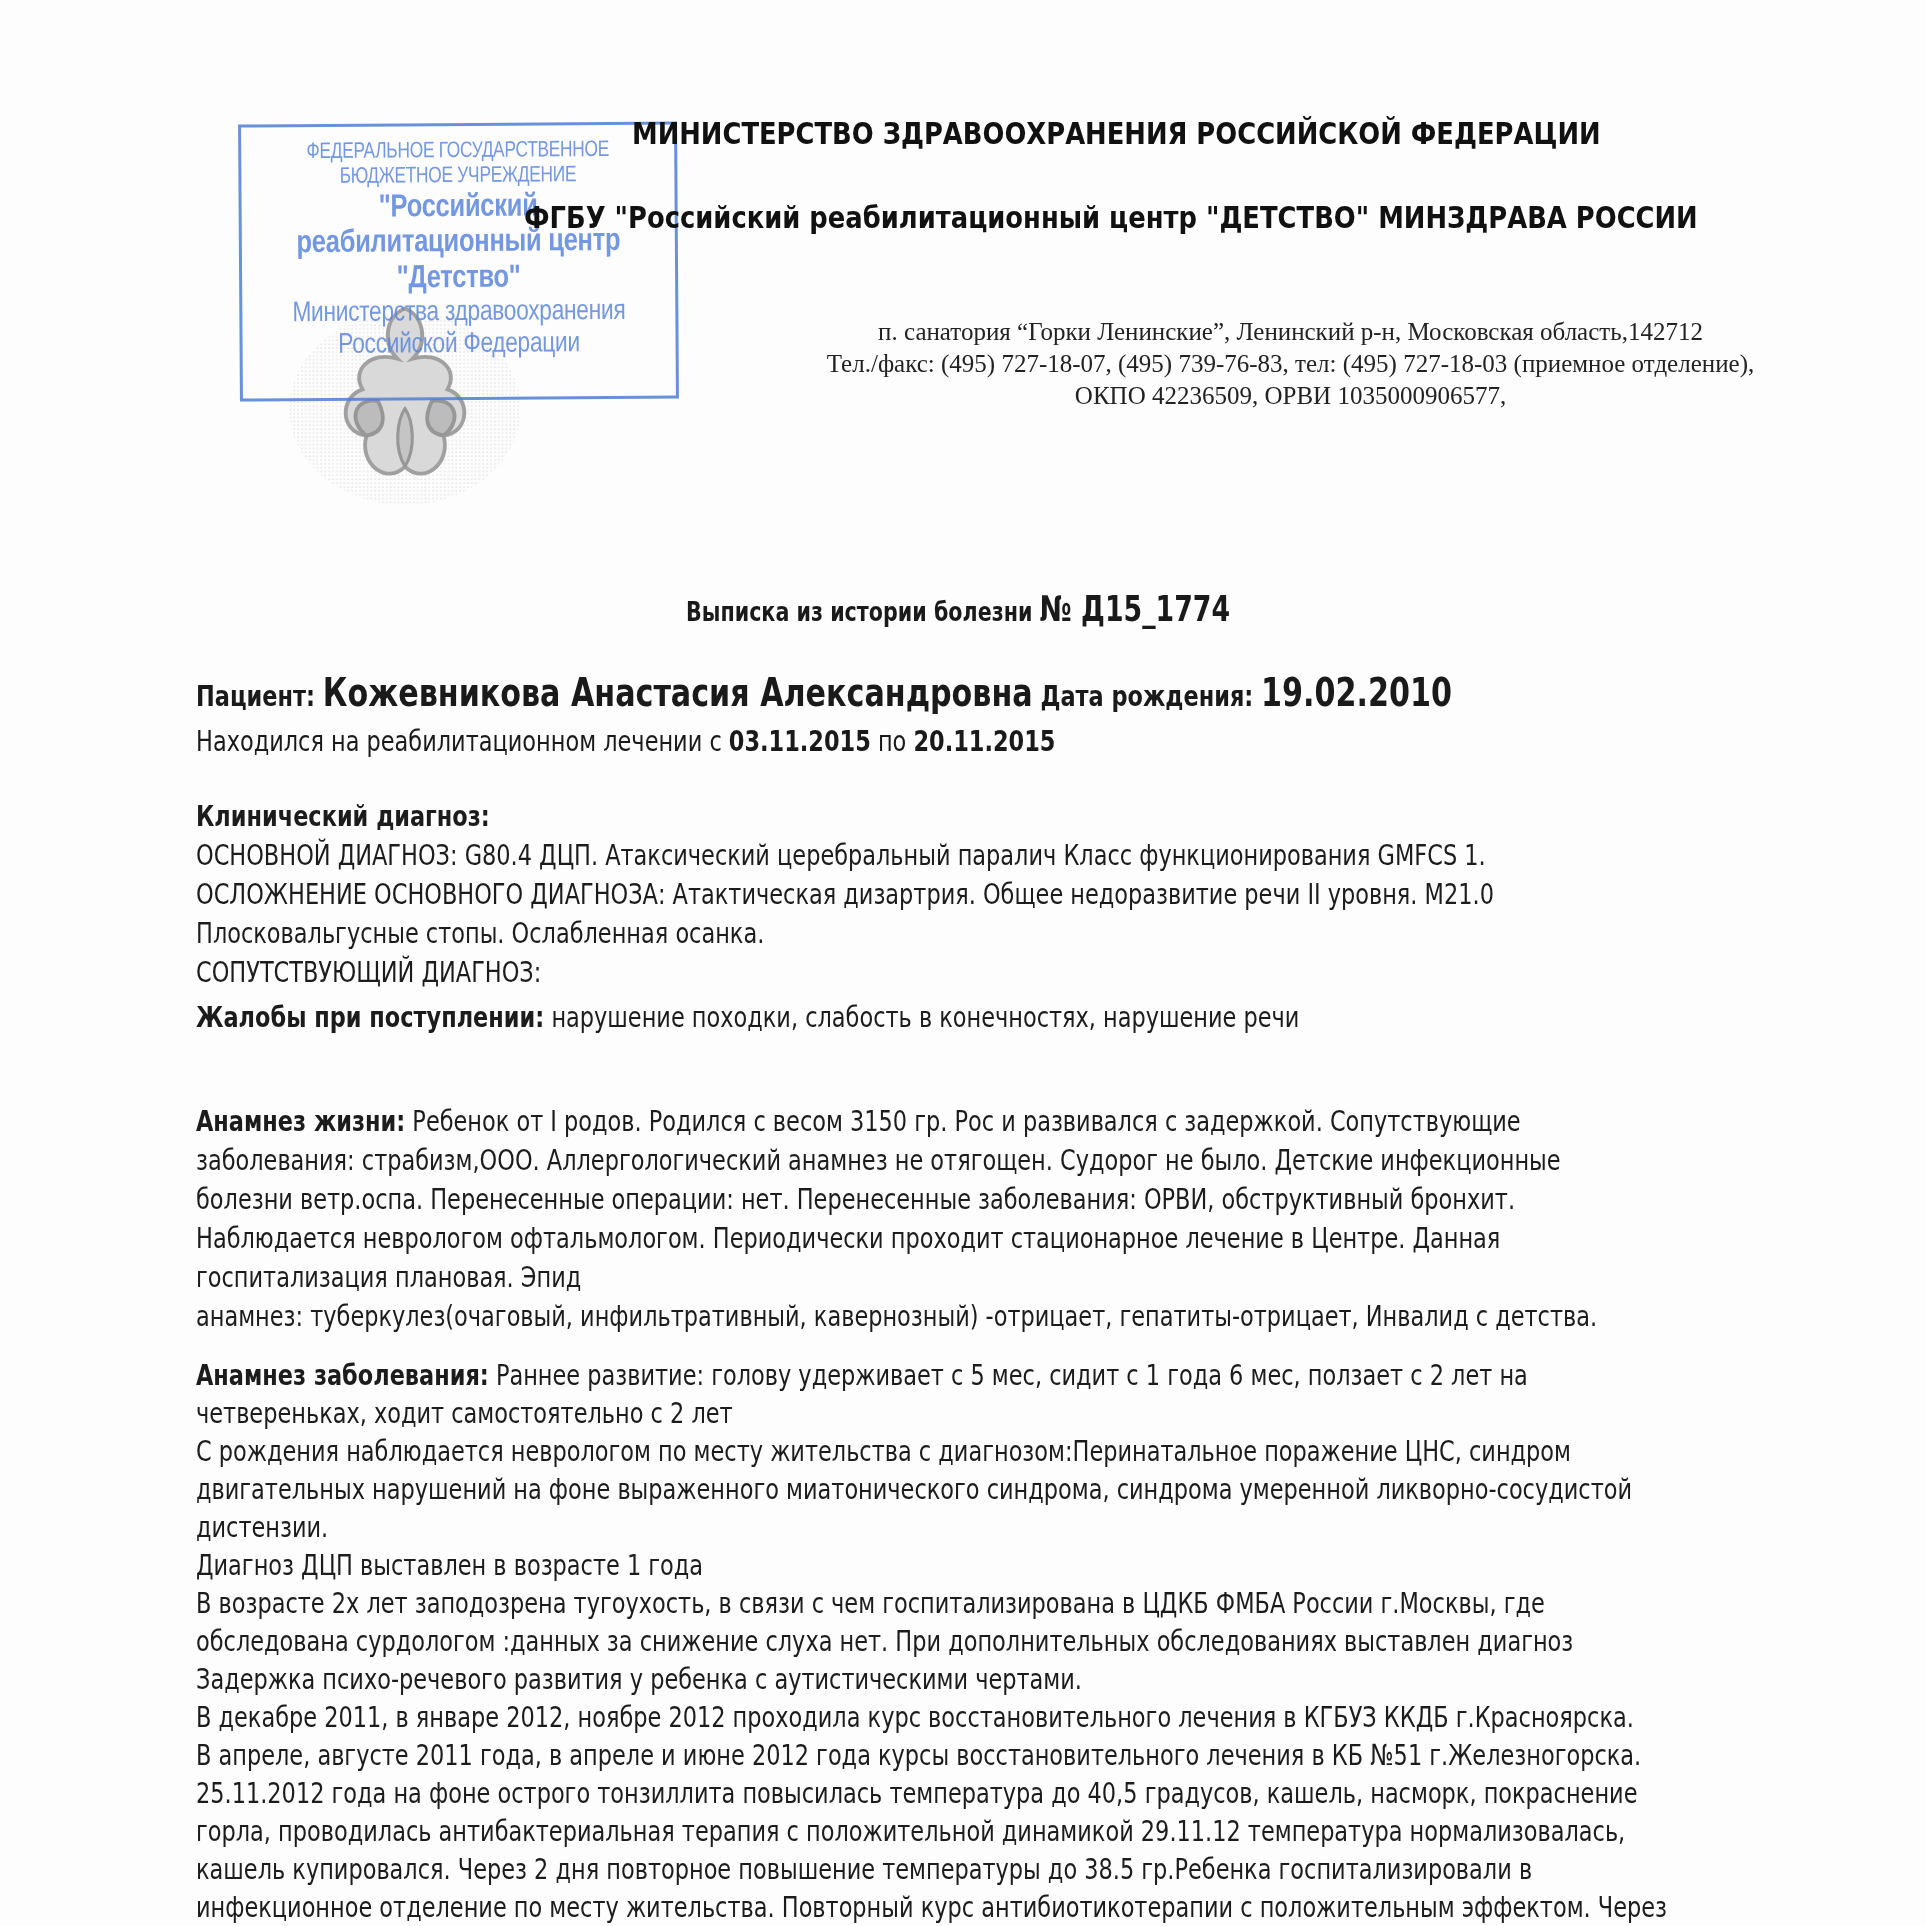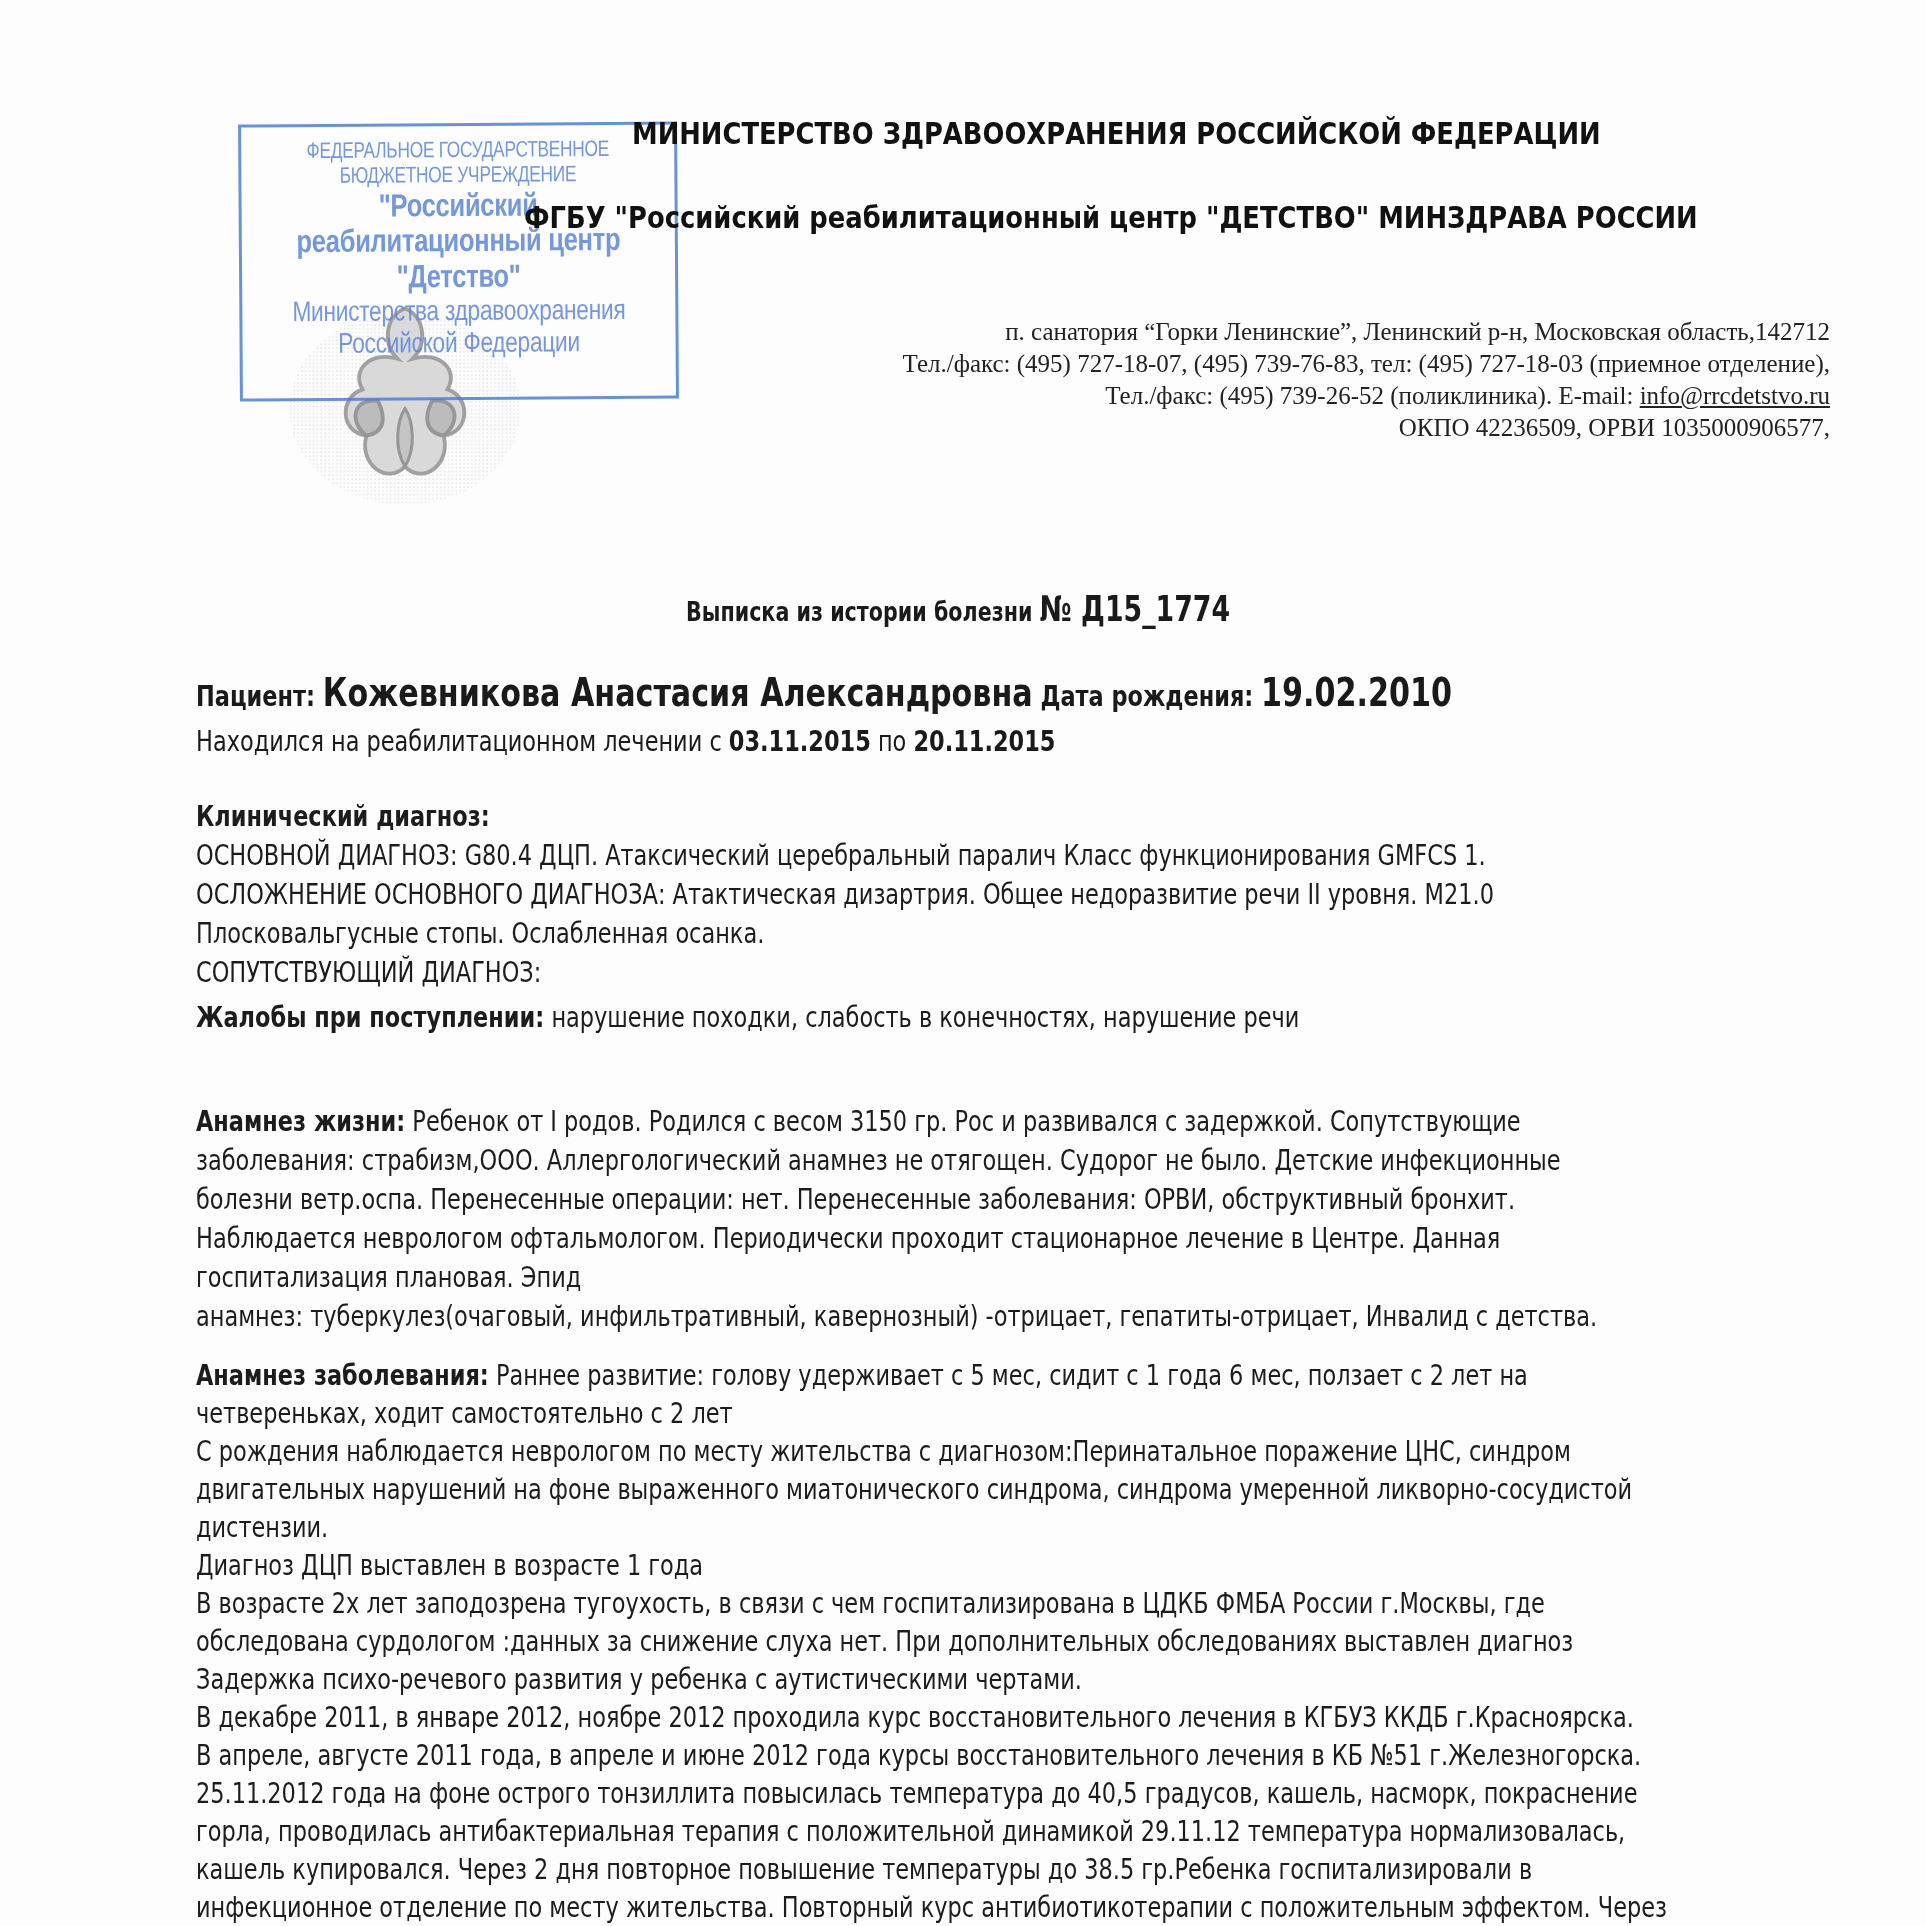--- a/index.html
+++ b/index.html
@@ -78,21 +78,21 @@
       position: absolute;
       left: 751px;
       top: 316px;
       width: 1079px;
       text-align: center;
       font-family: "Liberation Serif", serif;
       font-size: 25px;
       line-height: 32px;
       color: #222;
     }
-    .contacts .c-line { display: block; white-space: nowrap; text-align: right; }
+    .contacts .c-line { display: block; white-space: nowrap; }
     .contacts .email { text-decoration: underline; }
 
     
     .doc-title {
       position: absolute;
       left: 686px;
       top: 589px;
       font-size: 27px;
       font-weight: bold;
       white-space: nowrap;
@@ -170,21 +170,20 @@
     <span class="s-line s6">Министерства здравоохранения</span>
     <span class="s-line s7">Российской Федерации</span>
   </div>
 
   <div class="hdr hdr-ministry">МИНИСТЕРСТВО ЗДРАВООХРАНЕНИЯ РОССИЙСКОЙ ФЕДЕРАЦИИ</div>
   <div class="hdr hdr-org">ФГБУ "Российский реабилитационный центр "ДЕТСТВО" МИНЗДРАВА РОССИИ</div>
 
   <div class="contacts">
     <span class="c-line">п. санатория “Горки Ленинские”, Ленинский р-н, Московская область,142712</span>
     <span class="c-line">Тел./факс: (495) 727-18-07, (495) 739-76-83, тел: (495) 727-18-03 (приемное отделение),</span>
-    <span class="c-line"><span>Тел./факс: (495) 739-26-52 (поликлиника). E-mail: </span><span class="email">info@rrcdetstvo.ru</span></span>
     <span class="c-line">ОКПО 42236509, ОРВИ 1035000906577,</span>
   </div>
 
   <div class="doc-title">
     <span>Выписка из истории болезни </span><span class="num">№ Д15_1774</span>
   </div>
 
   <div class="patient">
     <span class="lbl">Пациент: </span><span class="name">Кожевникова Анастасия Александровна</span><span class="lbl"> Дата рождения: </span><span class="dob">19.02.2010</span>
   </div>

